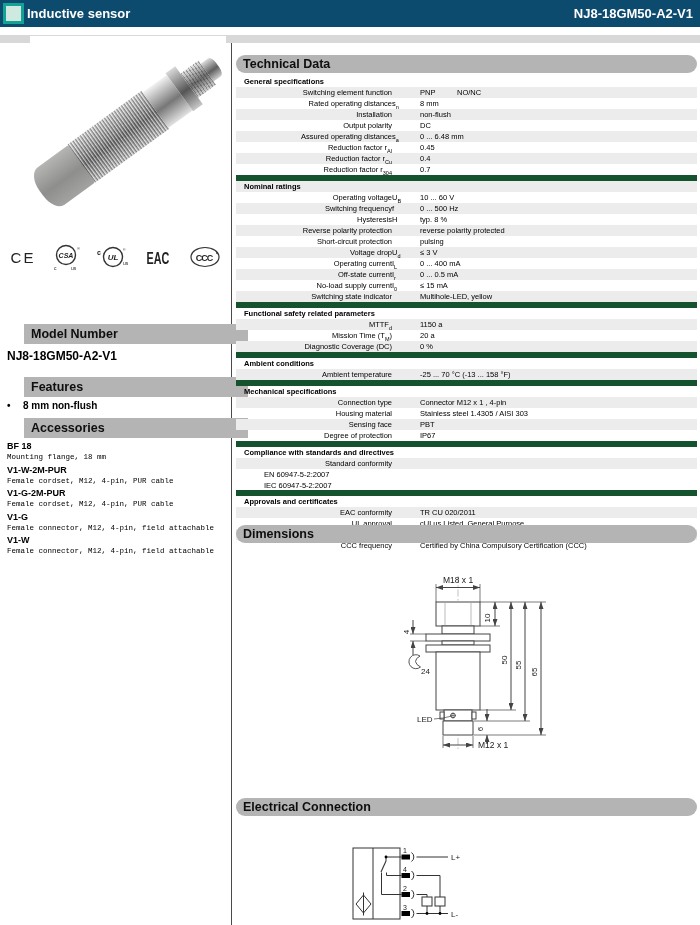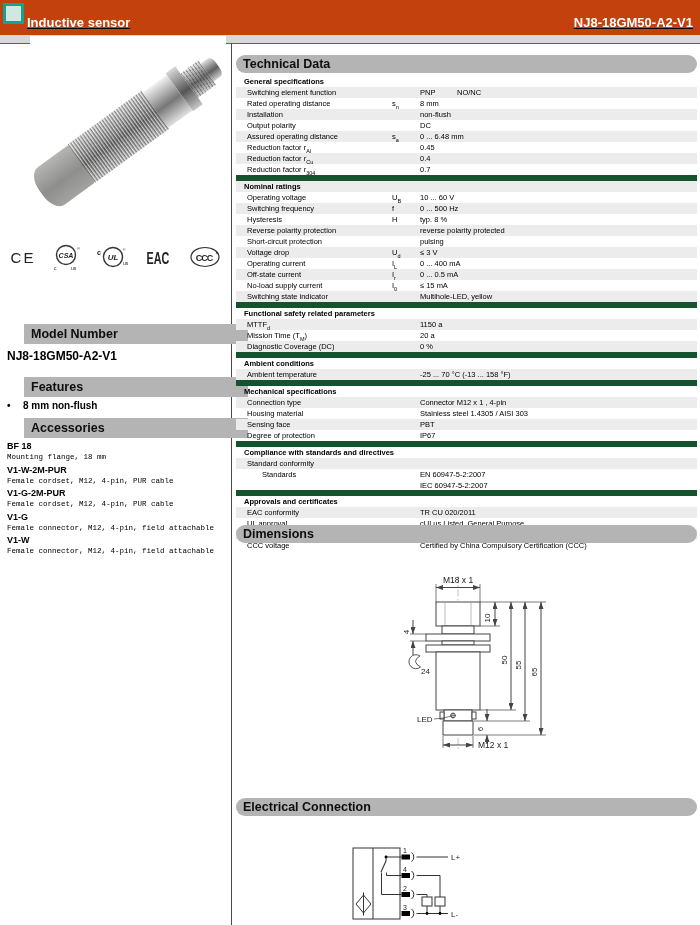--- a/index.html
+++ b/index.html
@@ -1,21 +1,21 @@
 <!DOCTYPE html>
 <html><head>
 <meta charset="utf-8">
 <style>
   html,body{margin:0;padding:0;}
   .page{position:relative;width:700px;height:925px;background:#fff;overflow:hidden;
         font-family:"Liberation Sans",sans-serif;color:#000;}
 
   
-  .hdr{position:absolute;top:0;left:0;width:700px;height:44px;background:#c2410c;
-       display:flex;align-items:center;text-decoration:underline;}
+  .hdr{position:absolute;top:0;left:0;width:700px;height:27px;background:#0c4a6e;
+       display:flex;align-items:center;}
   .hdr-icon{position:absolute;left:3px;top:3px;width:15px;height:15px;
             border:3px solid #12a396;background:#cfe9e1;}
   .hdr-title{margin-left:27px;font-size:13px;font-weight:bold;color:#fff;}
   .hdr-part{margin-left:auto;padding-right:7px;font-size:13px;font-weight:bold;color:#fff;}
   .subband{position:absolute;top:35px;left:0;width:700px;height:8px;background:#d8d8d8;}
   .vline{position:absolute;left:231px;top:43px;width:1px;height:882px;background:#4a4a4a;}
 
   
   .bar{position:absolute;height:18px;background:#b4b4b4;font-size:12.5px;font-weight:bold;
        line-height:18px;padding-left:7px;box-sizing:border-box;color:#0e0e0e;}
@@ -49,21 +49,21 @@
   .acc-desc{font-size:7.5px;line-height:10px;margin-bottom:2.5px;font-family:Liberation Mono, monospace;}
 
   
   .spec-table{position:absolute;left:236px;top:76px;width:461px;font-size:7.5px;}
   .td-sec{font-weight:bold;height:11px;line-height:11px;padding-left:8px;border-top:6px solid #14532d;}
   .td-sec:first-child{border-top:none;}
   .td-sec.shade{background:#ececec;}
   .td-row{display:flex;height:11px;line-height:11px;}
   .td-row.tall{height:21px;}
   .td-row.shade{background:#ececec;}
-  .td-label{width:145px;padding-left:11px;white-space:nowrap;}
+  .td-label{width:145px;padding-left:11px;white-space:nowrap;text-align:right;}
   .td-label.ind{padding-left:26px;width:130px;}
   .td-sym{width:28px;}
   .td-val{flex:1;position:relative;white-space:nowrap;}
   .td-val2{position:absolute;left:37px;top:0;}
   sub{font-size:5.5px;}
 
   .dim-svg{position:absolute;left:388px;top:572px;}
   .cir-svg{position:absolute;left:350px;top:845px;}
   svg text{font-family:"Liberation Sans",sans-serif;fill:#222;}
 </style>
@@ -336,21 +336,20 @@
       </div>
       <div class="td-sec">Compliance with standards and directives</div>
       <div class="td-row shade">
         <div class="td-label">Standard conformity</div>
         <div class="td-sym"></div>
         <div class="td-val">
           <div></div>
         </div>
       </div>
       <div class="td-row tall">
-        <div class="td-label ind">Standards</div>
         <div class="td-sym"></div>
         <div class="td-val">
           <div>EN 60947-5-2:2007</div>
           <div>IEC 60947-5-2:2007</div>
         </div>
       </div>
       <div class="td-sec">Approvals and certificates</div>
       <div class="td-row shade">
         <div class="td-label">EAC conformity</div>
         <div class="td-sym"></div>
@@ -366,21 +365,21 @@
         </div>
       </div>
       <div class="td-row shade">
         <div class="td-label">CSA approval</div>
         <div class="td-sym"></div>
         <div class="td-val">
           <div>cCSAus Listed, General Purpose</div>
         </div>
       </div>
       <div class="td-row">
-        <div class="td-label">CCC voltage</div>
+        <div class="td-label">CCC frequency</div>
         <div class="td-sym"></div>
         <div class="td-val">
           <div>Certified by China Compulsory Certification (CCC)</div>
         </div>
       </div>
     </div>
 
   <div class="bar bar-right" style="top:525px">Dimensions</div>
 
   <svg class="dim-svg" width="220" height="185" viewBox="0 0 220 185">

